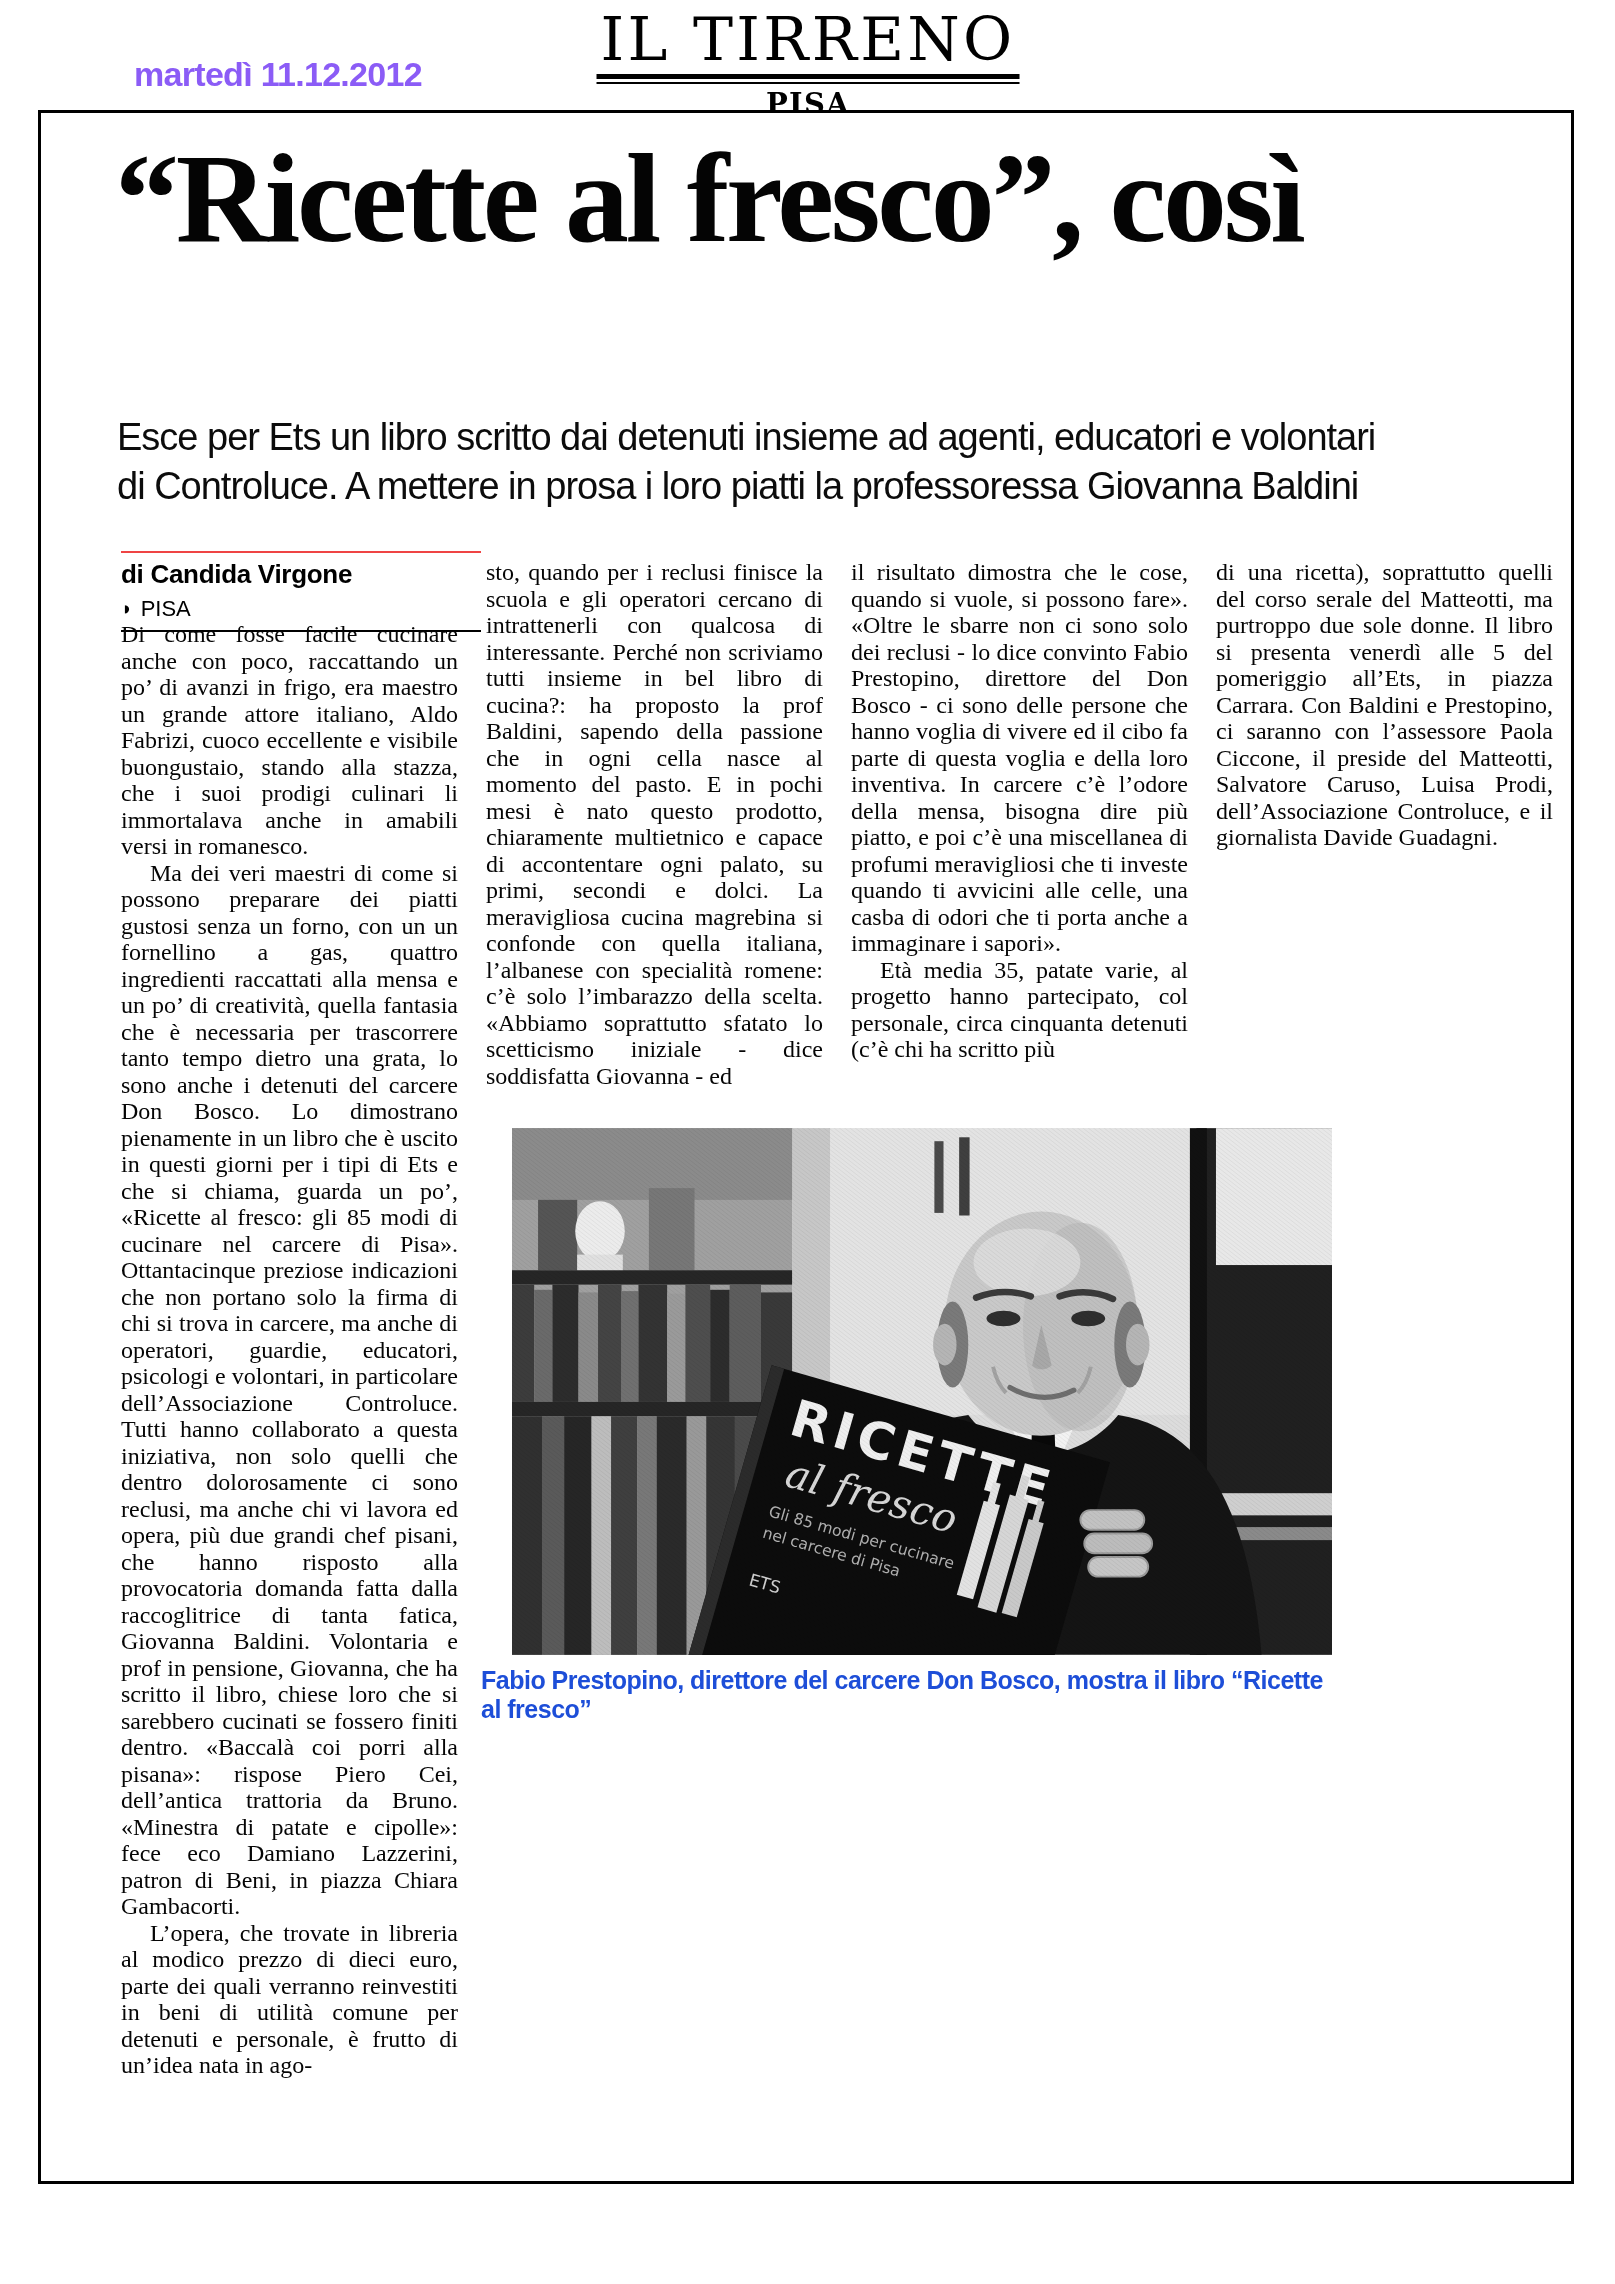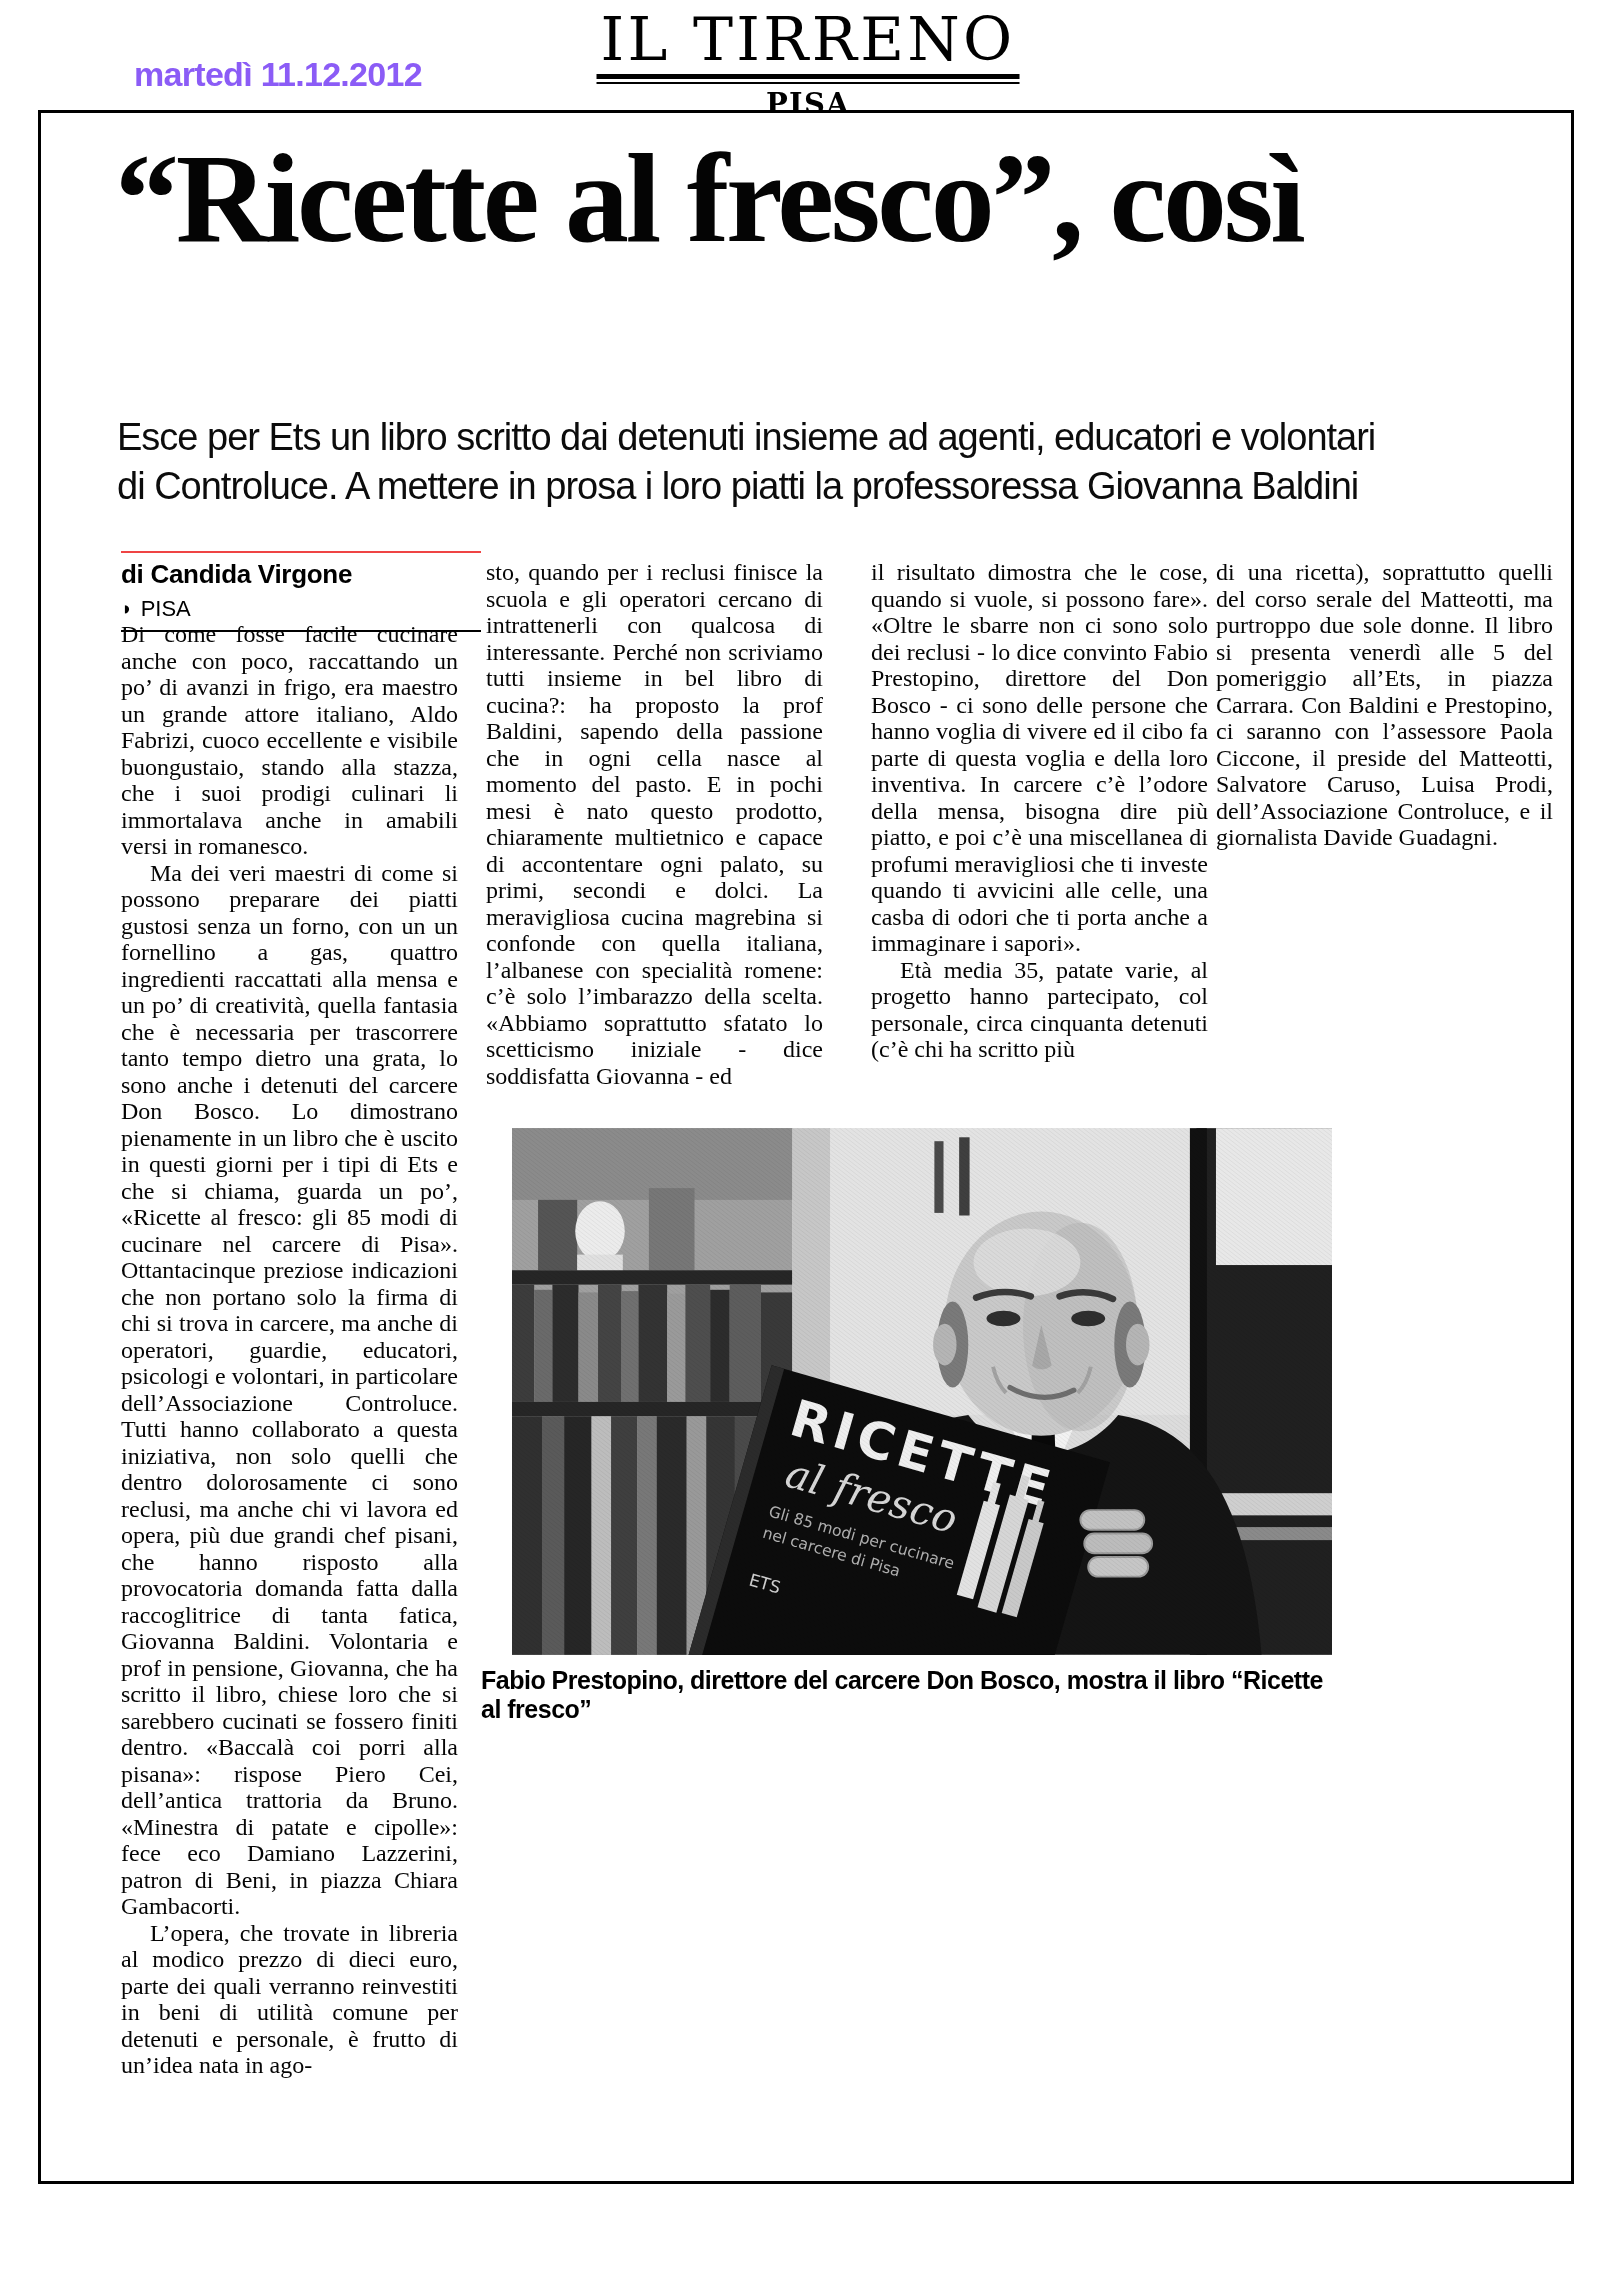--- a/index.html
+++ b/index.html
@@ -74,36 +74,36 @@
 
   .column {
     position: absolute; width: 337px;
     font-family: "Liberation Serif", serif;
     font-size: 24px; line-height: 26.5px;
     text-align: justify; color: #050505;
     hyphens: auto; -webkit-hyphens: auto;
   }
   .col-1 { left: 121px;  top: 621px; }
   .col-2 { left: 486px;  top: 559px; }
-  .col-3 { left: 851px; top: 559px; margin-left: 20px; }
+  .col-3 { left: 851px; top: 559px; }
   .col-4 { left: 1216px; top: 559px; }
   .column p { margin: 0; }
   .column p.indent { text-indent: 29px; }
 
   .photo-wrap {
     position: absolute; left: 512px; top: 1128px;
     width: 820px; height: 527px;
   }
   .photo-wrap svg { display: block; width: 100%; height: 100%; }
 
   .photo-caption {
     position: absolute; left: 481px; top: 1666px; width: 867px;
     font-family: "Liberation Sans", sans-serif;
     font-weight: 700; font-size: 25px; letter-spacing: -0.5px;
-    color: #000000;
+    color: #1d4ed8;
   }
 </style>
 </head>
 <body>
 
 <div class="issue-date">martedì 11.12.2012</div>
 
 <div class="masthead">
   <div class="masthead-title">IL TIRRENO</div>
   <div class="masthead-rule-thick"></div>

